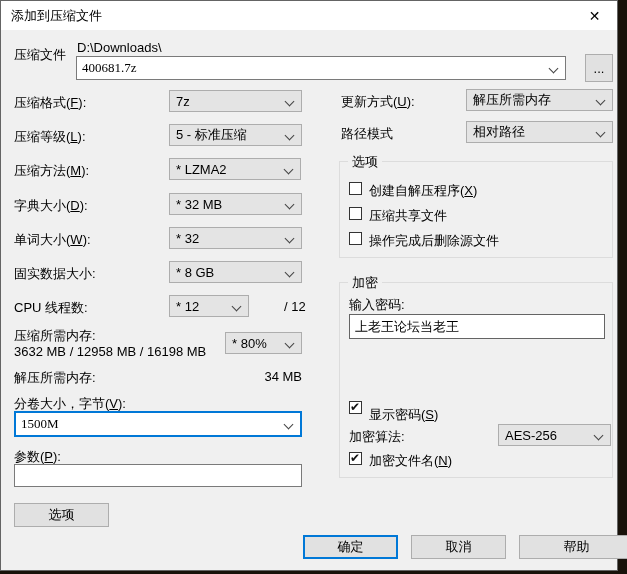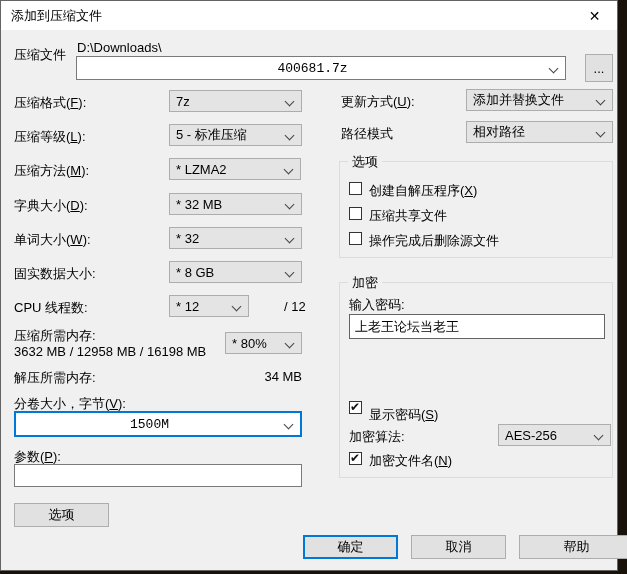--- a/index.html
+++ b/index.html
@@ -39,21 +39,21 @@
   }
   
   .tfield {
     position:absolute; background:#fff; border:1px solid #7a7a7a;
     font-family:inherit; font-size:13px; padding:0 5px; outline:none;
   }
   .combo-edit { position:absolute; background:#fff; }
   .combo-edit input {
     position:absolute; left:0; top:0; width:100%; height:100%;
     border:none; background:transparent; outline:none;
-    font-family:Liberation Mono, monospace; font-size:13px; padding:0 22px 0 5px;text-align:center;
+    font-family:Liberation Serif, serif; font-size:13px; padding:0 22px 0 5px;
   }
   .btn {
     position:absolute; height:24px; background:#e1e1e1;
     border:1px solid #adadad; font-family:inherit; font-size:13px;
     display:flex; align-items:center; justify-content:center; cursor:default;
   }
   .btn.default { border:2px solid #0078d7; }
   .groupbox {
     position:absolute; border:1px solid #dcdcdc;
   }
@@ -147,21 +147,21 @@
     <span class="chev" style="top:8px;"></span>
   </div>
 
   <span class="lbl mnemonic" style="left:13px;top:447px;">参数(<u>P</u>):</span>
   <input type="text" class="tfield" style="left: 13px; top: 463px; width: 288px; height: 23px;" value="">
 
   <div class="btn" style="left:13px;top:502px;width:95px;">选项</div>
 
   <span class="lbl mnemonic" style="left:340px;top:92px;">更新方式(<u>U</u>):</span>
   <div class="combo" style="left:465px;top:88px;width:147px;">
-    <span class="ctext">添加并替换文件</span>
+    <span class="ctext">解压所需内存</span>
       <span class="chev"></span>
   </div>
   <span class="lbl" style="left:340px;top:124px;">路径模式</span>
   <div class="combo" style="left:465px;top:120px;width:147px;">
     <span class="ctext">相对路径</span>
       <span class="chev"></span>
   </div>
 
   <div class="groupbox" style="left:338px;top:160px;width:274px;height:97px;">
     <span class="grouptitle">选项</span>

